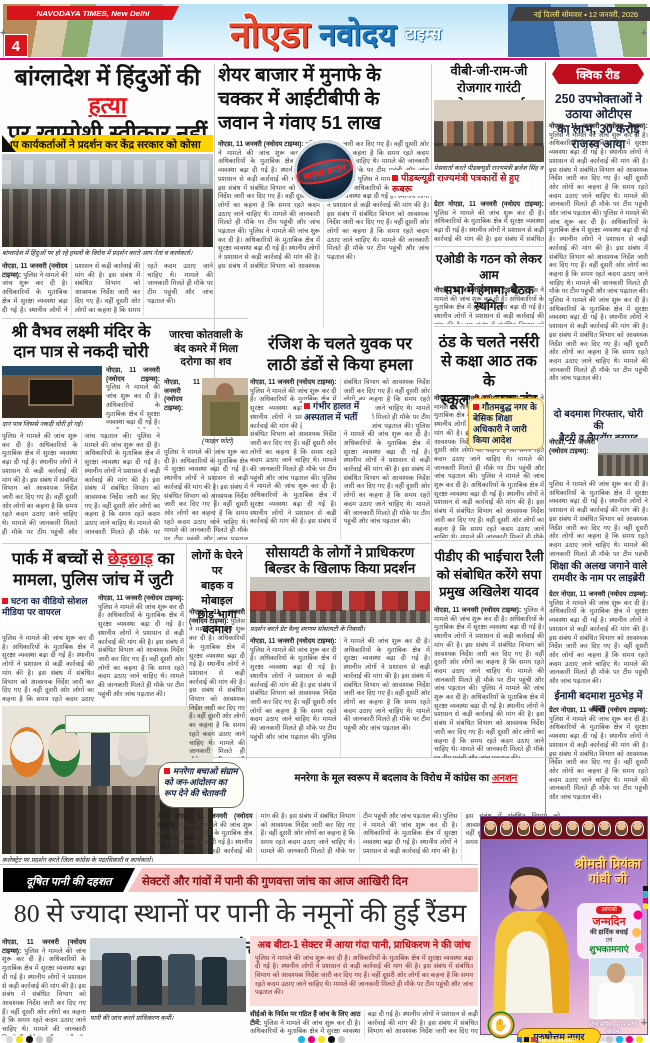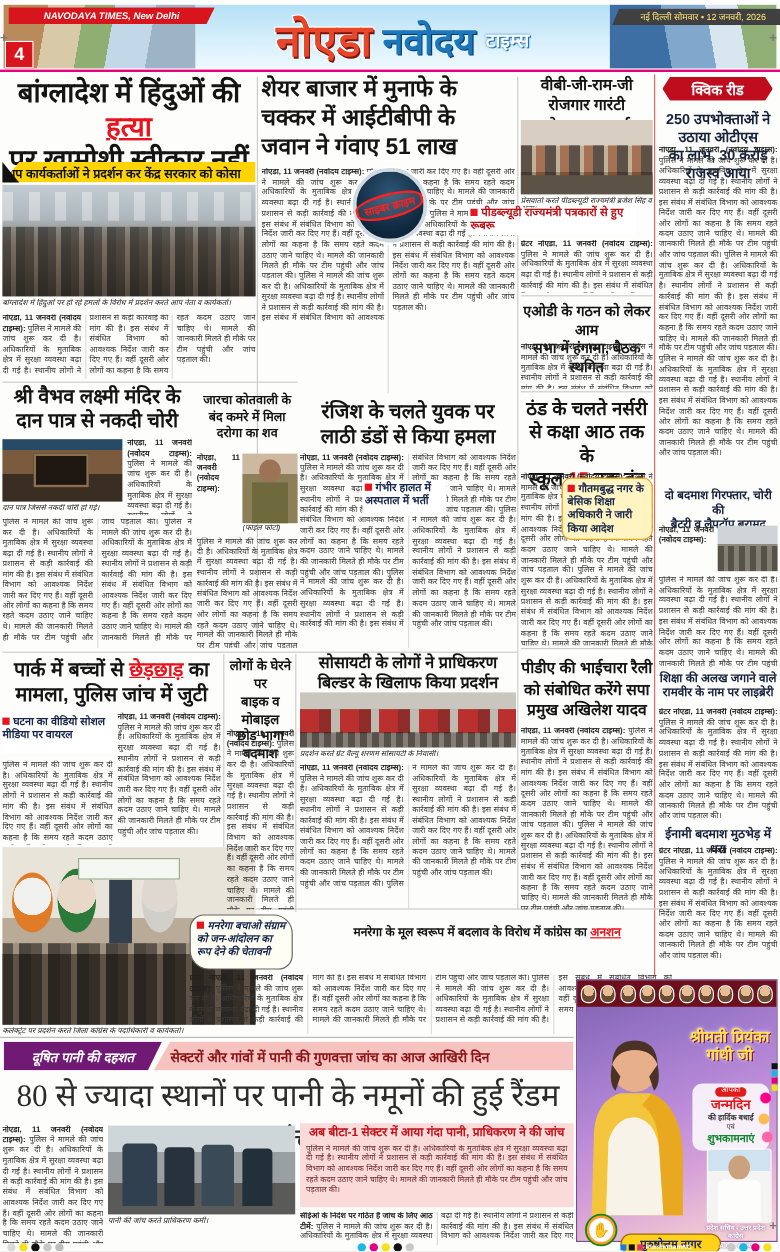--- a/index.html
+++ b/index.html
@@ -42,21 +42,21 @@
   .qr-ribbon{background:#c00d1e;color:#fff;font-weight:bold;display:flex;align-items:center;justify-content:center;
      clip-path:polygon(0 50%,7% 0,93% 0,100% 50%,93% 100%,7% 100%);}
   .ycallout{background:#fff4c2;border:1.5px solid #e8a21a;border-radius:8px;padding:3px 4px;font-weight:bold;color:#16254a;line-height:1.25;}
   .bubble{border:1.5px solid #666;border-radius:12px 16px 12px 16px;background:#fffef5;padding:3px 5px;font-weight:bold;font-style:italic;color:#16254a;line-height:1.3;}
   .badge{position:absolute;border-radius:50%;background:radial-gradient(circle at 50% 30%,#2d5474 0%,#102a40 65%,#081a2b 100%);
      border:3px solid #cfd9e2;display:flex;align-items:center;justify-content:center;box-shadow:0 0 0 2px #fff;}
   .stamp{transform:rotate(-14deg);color:#ff2020;border:2px solid #ff2020;border-radius:50%/40%;padding:2px 5px;font-size:9px;font-weight:bold;background:rgba(255,255,255,.12);white-space:nowrap;}
   
   .qr-title{font-weight:bold;color:#16213c;line-height:1.25;}
   
-  .wlabel{background:#701a75;color:#fff;font-weight:bold;font-style:italic;display:flex;align-items:center;justify-content:center;
+  .wlabel{background:#000000;color:#fff;font-weight:bold;font-style:italic;display:flex;align-items:center;justify-content:center;
      clip-path:polygon(0 0,100% 0,91% 100%,0 100%);}
   .wstrip{background:#f6c3c0;color:#8d1216;font-weight:bold;display:flex;align-items:center;padding-left:14px;
      clip-path:polygon(14px 0,100% 0,100% 100%,0 100%);}
   .wbox{background:#fbdada;}
   .wbox-title{color:#c2121a;font-weight:bold;line-height:1.25;}
   .wbox-body{color:#6b3032;}
   
   .ad{background:linear-gradient(160deg,#7e5fae 0%,#9a76c8 25%,#b98ad8 48%,#d49fd8 68%,#eec3d4 88%,#f6d9da 100%);}
   .ad-strip{display:flex;gap:2px;background:#6d0f1d;padding:2px 3px;align-items:center;justify-content:space-between;}
   .ad-head{width:13px;height:15px;border-radius:45% 45% 40% 40%;background:radial-gradient(circle at 50% 32%,#e9bd92 0 40%,#6b4a33 41% 100%);border:1px solid #fff;}

